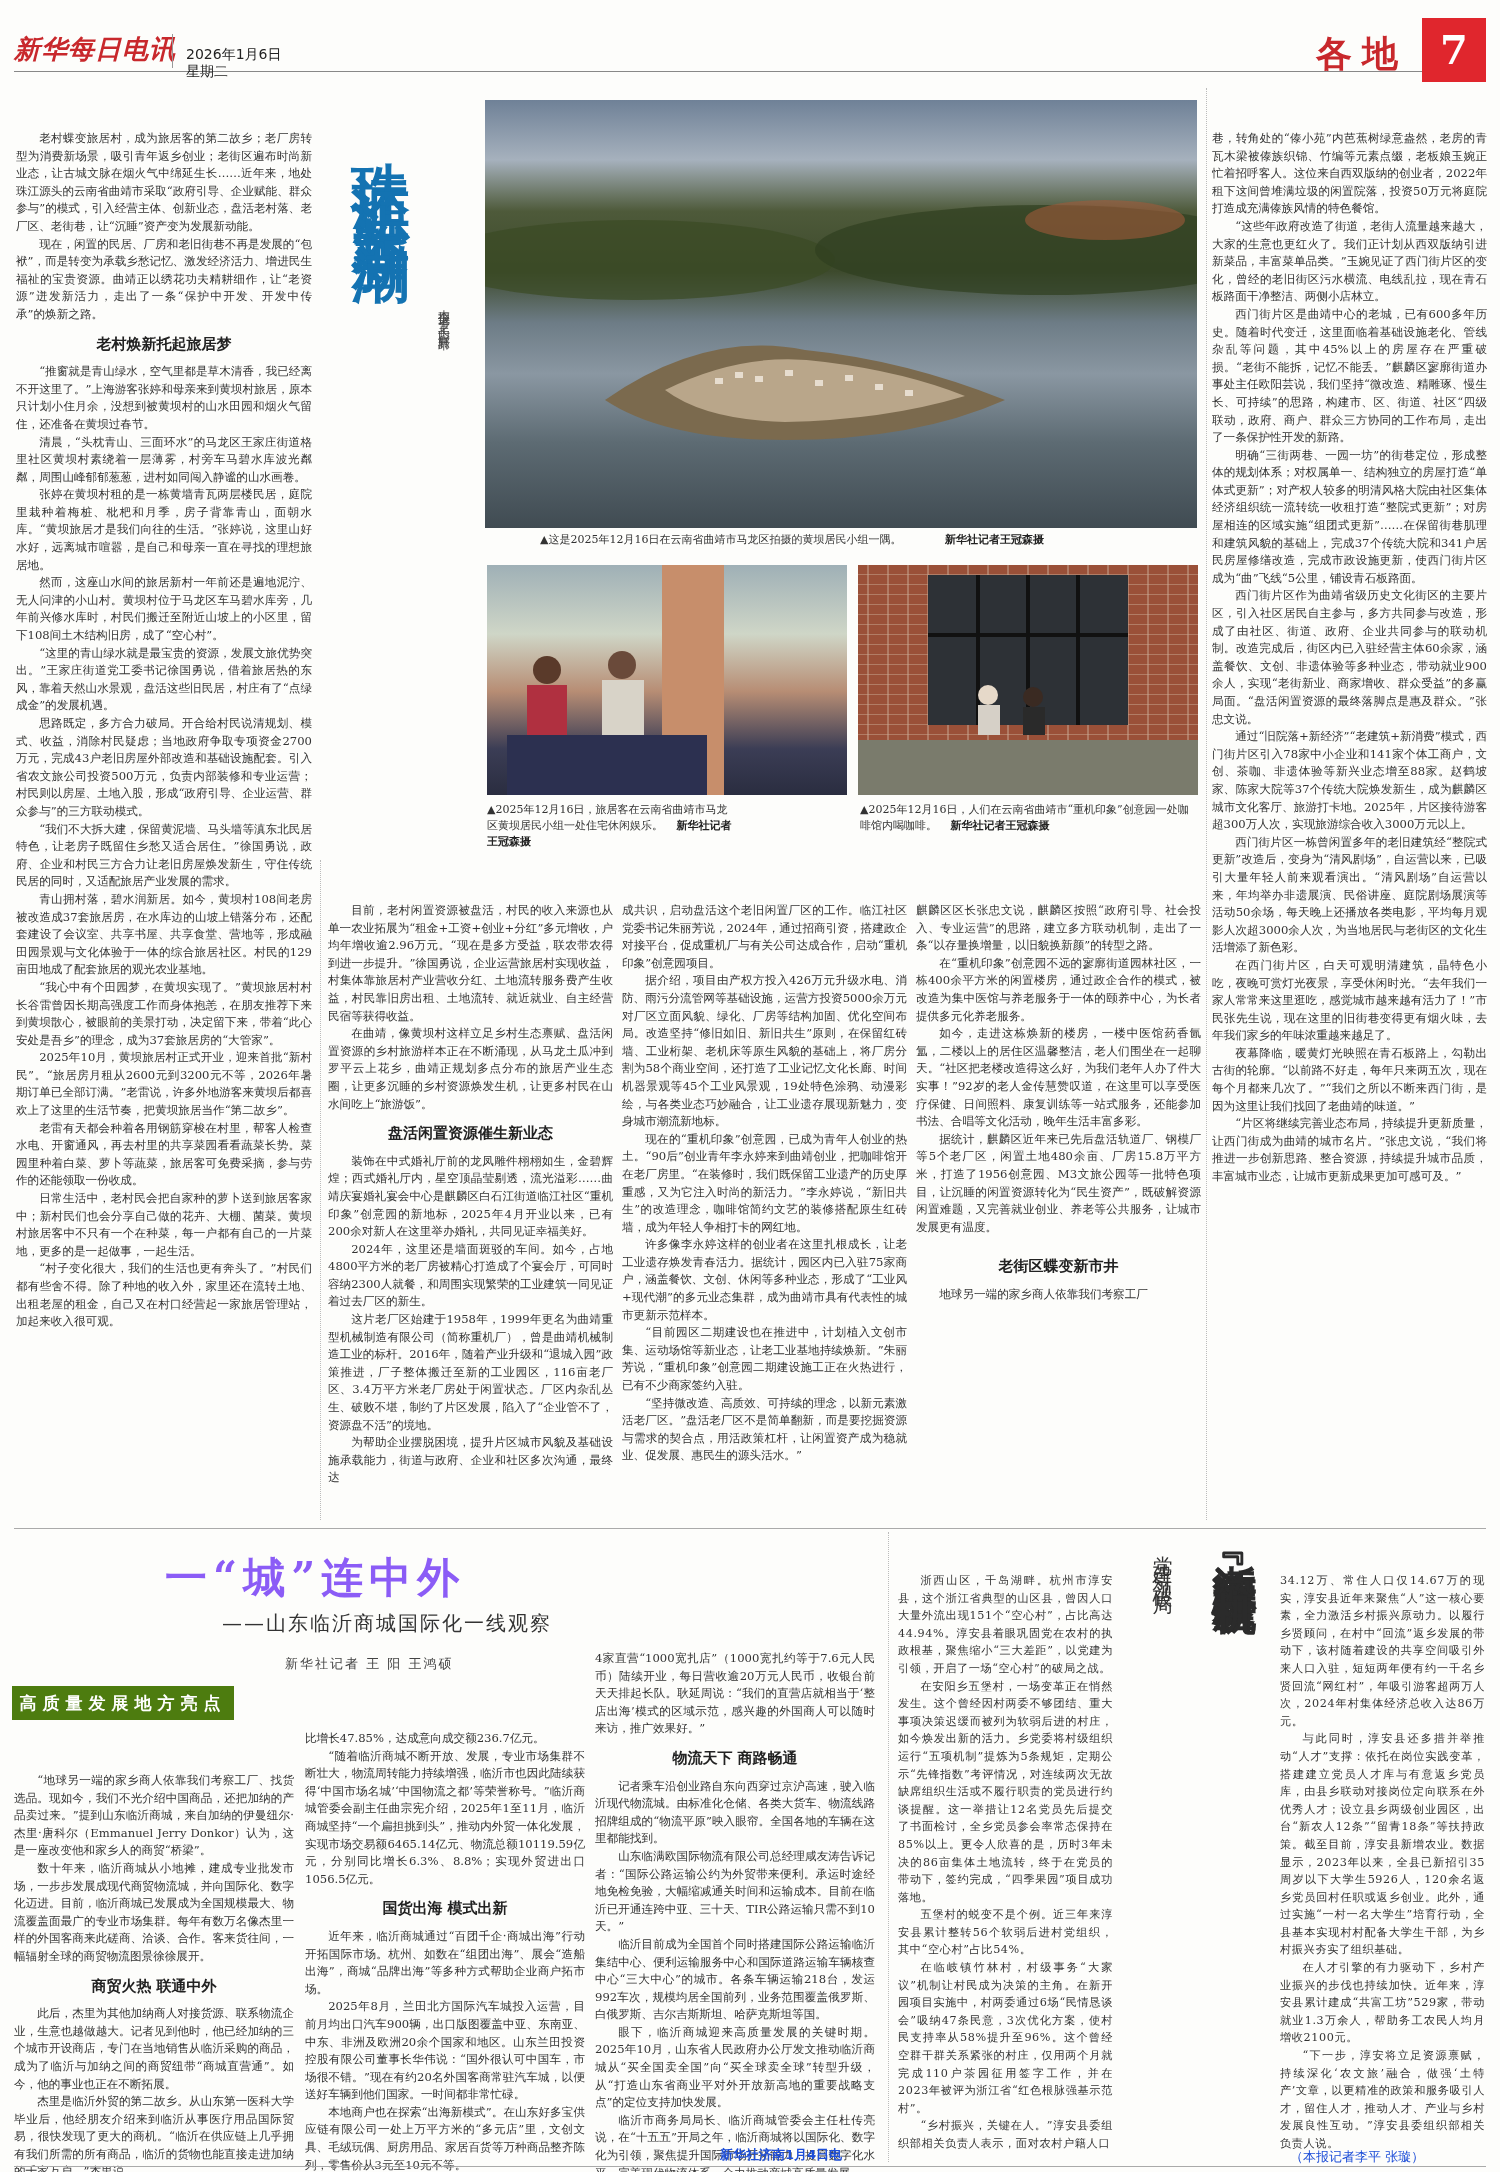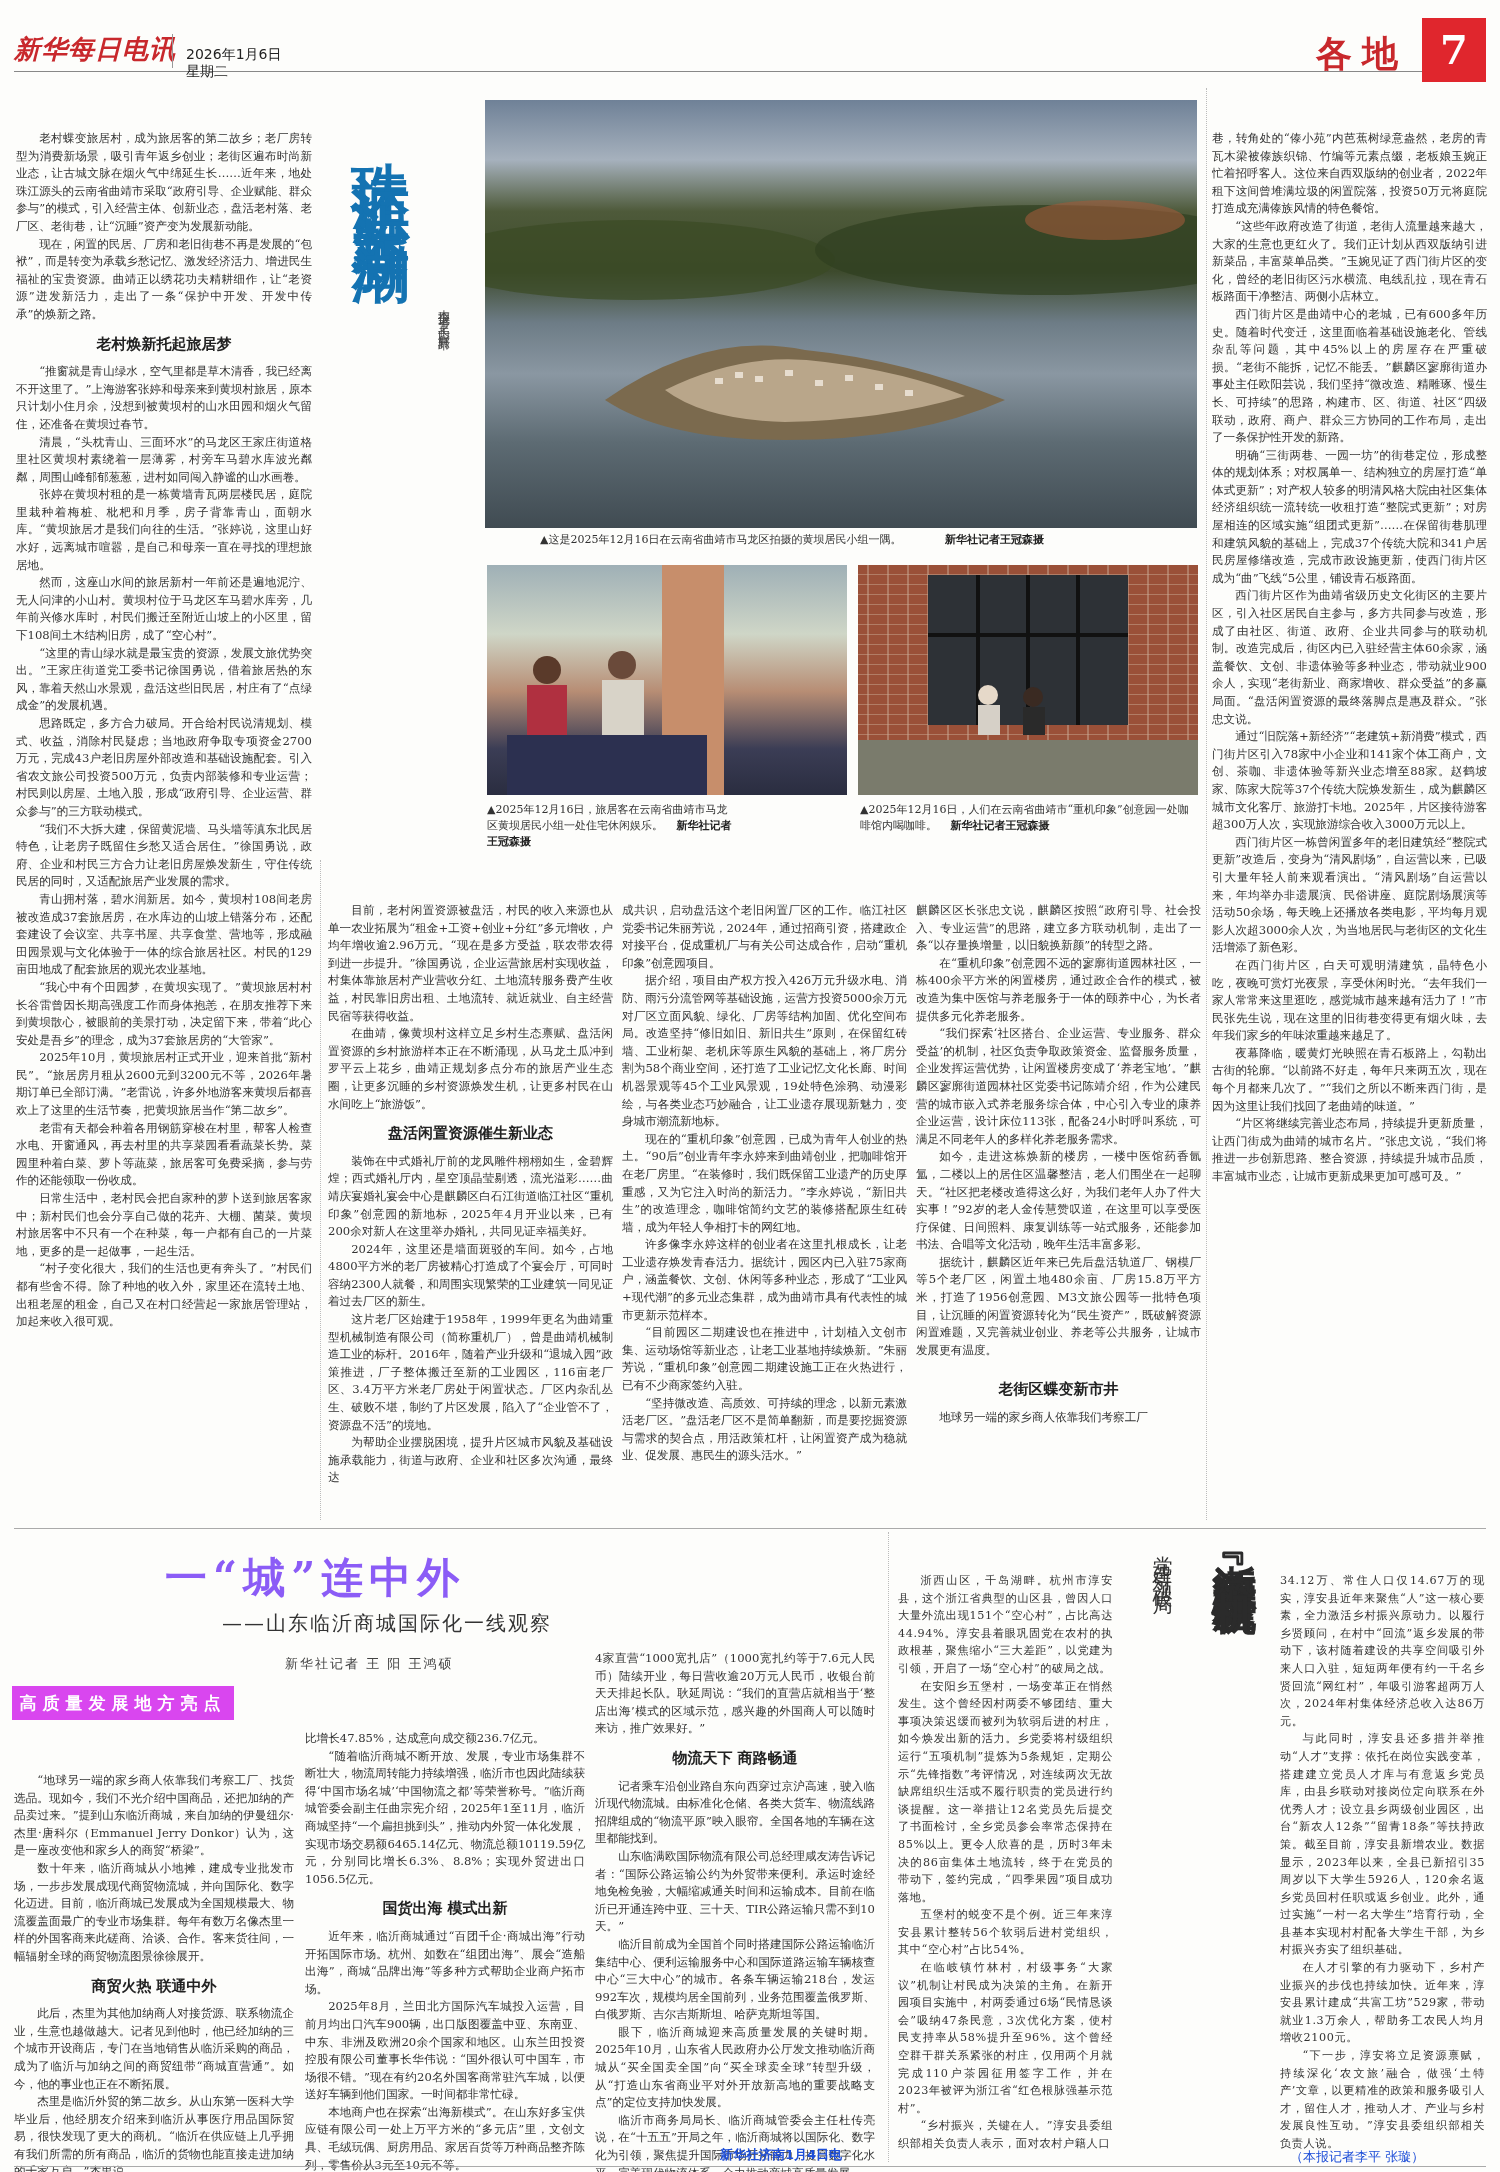--- a/index.html
+++ b/index.html
@@ -18,21 +18,21 @@
   .vtitle { position: absolute; writing-mode: vertical-rl; font-family: "DejaVu Serif", serif; font-weight: bold; color: #1473b2; font-size: 58px; letter-spacing: 14px; }
   .vbyline { position: absolute; writing-mode: vertical-rl; font-size: 12px; color: #444; letter-spacing: 2px; }
   .photo { position: absolute; overflow: hidden; }
   .caption { position: absolute; font-size: 11px; line-height: 16px; color: #333; }
   .caption .credit { font-family: "DejaVu Sans", sans-serif; font-weight: bold; color: #222; margin-left: 10px; }
   .dotted-v { position: absolute; width: 0; border-left: 1px dotted #bbb; }
   .hline { position: absolute; height: 0; border-top: 1px solid #aaa; }
   .big-title { position: absolute; font-family: "DejaVu Serif", serif; font-weight: bold; font-size: 42px; color: #8b5cf6; letter-spacing: 6px; }
   .sub-title { position: absolute; font-family: "DejaVu Sans", sans-serif; font-size: 20px; color: #333; letter-spacing: 2px; }
   .byline { position: absolute; font-size: 13px; color: #444; letter-spacing: 2px; }
-  .red-banner { position: absolute; background: #d946ef; color: #fff; font-family: "DejaVu Sans", sans-serif; font-weight: bold; font-size: 17px; letter-spacing: 6px; text-align: center; }
+  .red-banner { position: absolute; background: #4d7c0f; color: #fff; font-family: "DejaVu Sans", sans-serif; font-weight: bold; font-size: 17px; letter-spacing: 6px; text-align: center; }
   .vtitle2 { position: absolute; writing-mode: vertical-rl; font-family: "DejaVu Serif", serif; font-weight: bold; color: #2b2b2b; }
   .vtitle3 { position: absolute; writing-mode: vertical-rl; font-family: "DejaVu Sans", sans-serif; color: #333; }
   .sig { position: absolute; font-family: "DejaVu Sans", sans-serif; font-size: 13px; color: #1d4ed8; }
 </style>
 </head>
 <body>
 
 <div class="abs masthead" data-name="masthead">
   <div class="logo" data-name="newspaper-logo">新华每日电讯</div>
   <div class="mh-sep" data-name="masthead-divider"></div>
@@ -157,21 +157,20 @@
   <p data-name="paragraph">据介绍，项目由产权方投入426万元升级水电、消防、雨污分流管网等基础设施，运营方投资5000余万元对厂区立面风貌、绿化、厂房等结构加固、优化空间布局。改造坚持“修旧如旧、新旧共生”原则，在保留红砖墙、工业桁架、老机床等原生风貌的基础上，将厂房分割为58个商业空间，还打造了工业记忆文化长廊、时间机器景观等45个工业风景观，19处特色涂鸦、动漫彩绘，与各类业态巧妙融合，让工业遗存展现新魅力，变身城市潮流新地标。</p>
   <p data-name="paragraph">现在的“重机印象”创意园，已成为青年人创业的热土。“90后”创业青年李永婷来到曲靖创业，把咖啡馆开在老厂房里。“在装修时，我们既保留工业遗产的历史厚重感，又为它注入时尚的新活力。”李永婷说，“新旧共生”的改造理念，咖啡馆简约文艺的装修搭配原生红砖墙，成为年轻人争相打卡的网红地。</p>
   <p data-name="paragraph">许多像李永婷这样的创业者在这里扎根成长，让老工业遗存焕发青春活力。据统计，园区内已入驻75家商户，涵盖餐饮、文创、休闲等多种业态，形成了“工业风+现代潮”的多元业态集群，成为曲靖市具有代表性的城市更新示范样本。</p>
   <p data-name="paragraph">“目前园区二期建设也在推进中，计划植入文创市集、运动场馆等新业态，让老工业基地持续焕新。”朱丽芳说，“重机印象”创意园二期建设施工正在火热进行，已有不少商家签约入驻。</p>
   <p data-name="paragraph">“坚持微改造、高质效、可持续的理念，以新元素激活老厂区。”盘活老厂区不是简单翻新，而是要挖掘资源与需求的契合点，用活政策杠杆，让闲置资产成为稳就业、促发展、惠民生的源头活水。”</p>
 </div>
 
 <div class="col" data-name="story1-col4" style="left:916px; top:862px; width:285px; height:660px;">
   <p data-name="paragraph" style="text-indent:0">麒麟区区长张忠文说，麒麟区按照“政府引导、社会投入、专业运营”的思路，建立多方联动机制，走出了一条“以存量换增量，以旧貌换新颜”的转型之路。</p>
   <p data-name="paragraph">在“重机印象”创意园不远的寥廓街道园林社区，一栋400余平方米的闲置楼房，通过政企合作的模式，被改造为集中医馆与养老服务于一体的颐养中心，为长者提供多元化养老服务。</p>
-  <p data-name="paragraph">“我们探索‘社区搭台、企业运营、专业服务、群众受益’的机制，社区负责争取政策资金、监督服务质量，企业发挥运营优势，让闲置楼房变成了‘养老宝地’。”麒麟区寥廓街道园林社区党委书记陈靖介绍，作为公建民营的城市嵌入式养老服务综合体，中心引入专业的康养企业运营，设计床位113张，配备24小时呼叫系统，可满足不同老年人的多样化养老服务需求。</p>
   <p data-name="paragraph">如今，走进这栋焕新的楼房，一楼中医馆药香氤氲，二楼以上的居住区温馨整洁，老人们围坐在一起聊天。“社区把老楼改造得这么好，为我们老年人办了件大实事！”92岁的老人金传慧赞叹道，在这里可以享受医疗保健、日间照料、康复训练等一站式服务，还能参加书法、合唱等文化活动，晚年生活丰富多彩。</p>
   <p data-name="paragraph">据统计，麒麟区近年来已先后盘活轨道厂、钢模厂等5个老厂区，闲置土地480余亩、厂房15.8万平方米，打造了1956创意园、M3文旅公园等一批特色项目，让沉睡的闲置资源转化为“民生资产”，既破解资源闲置难题，又完善就业创业、养老等公共服务，让城市发展更有温度。</p>
   <div class="subhead" data-name="subhead" style="margin-top:22px;">老街区蝶变新市井</div>
   <p data-name="paragraph">地球另一端的家乡商人依靠我们考察工厂</p>
 </div>
 
 <div class="col" data-name="story1-col5" style="left:1212px; top:90px; width:275px; height:1432px;">
   <p data-name="paragraph" style="text-indent:0">巷，转角处的“傣小苑”内芭蕉树绿意盎然，老房的青瓦木梁被傣族织锦、竹编等元素点缀，老板娘玉婉正忙着招呼客人。这位来自西双版纳的创业者，2022年租下这间曾堆满垃圾的闲置院落，投资50万元将庭院打造成充满傣族风情的特色餐馆。</p>
   <p data-name="paragraph">“这些年政府改造了街道，老街人流量越来越大，大家的生意也更红火了。我们正计划从西双版纳引进新菜品，丰富菜单品类。”玉婉见证了西门街片区的变化，曾经的老旧街区污水横流、电线乱拉，现在青石板路面干净整洁、两侧小店林立。</p>
   <p data-name="paragraph">西门街片区是曲靖中心的老城，已有600多年历史。随着时代变迁，这里面临着基础设施老化、管线杂乱等问题，其中45%以上的房屋存在严重破损。“老街不能拆，记忆不能丢。”麒麟区寥廓街道办事处主任欧阳芸说，我们坚持“微改造、精雕琢、慢生长、可持续”的思路，构建市、区、街道、社区“四级联动，政府、商户、群众三方协同的工作布局，走出了一条保护性开发的新路。</p>

